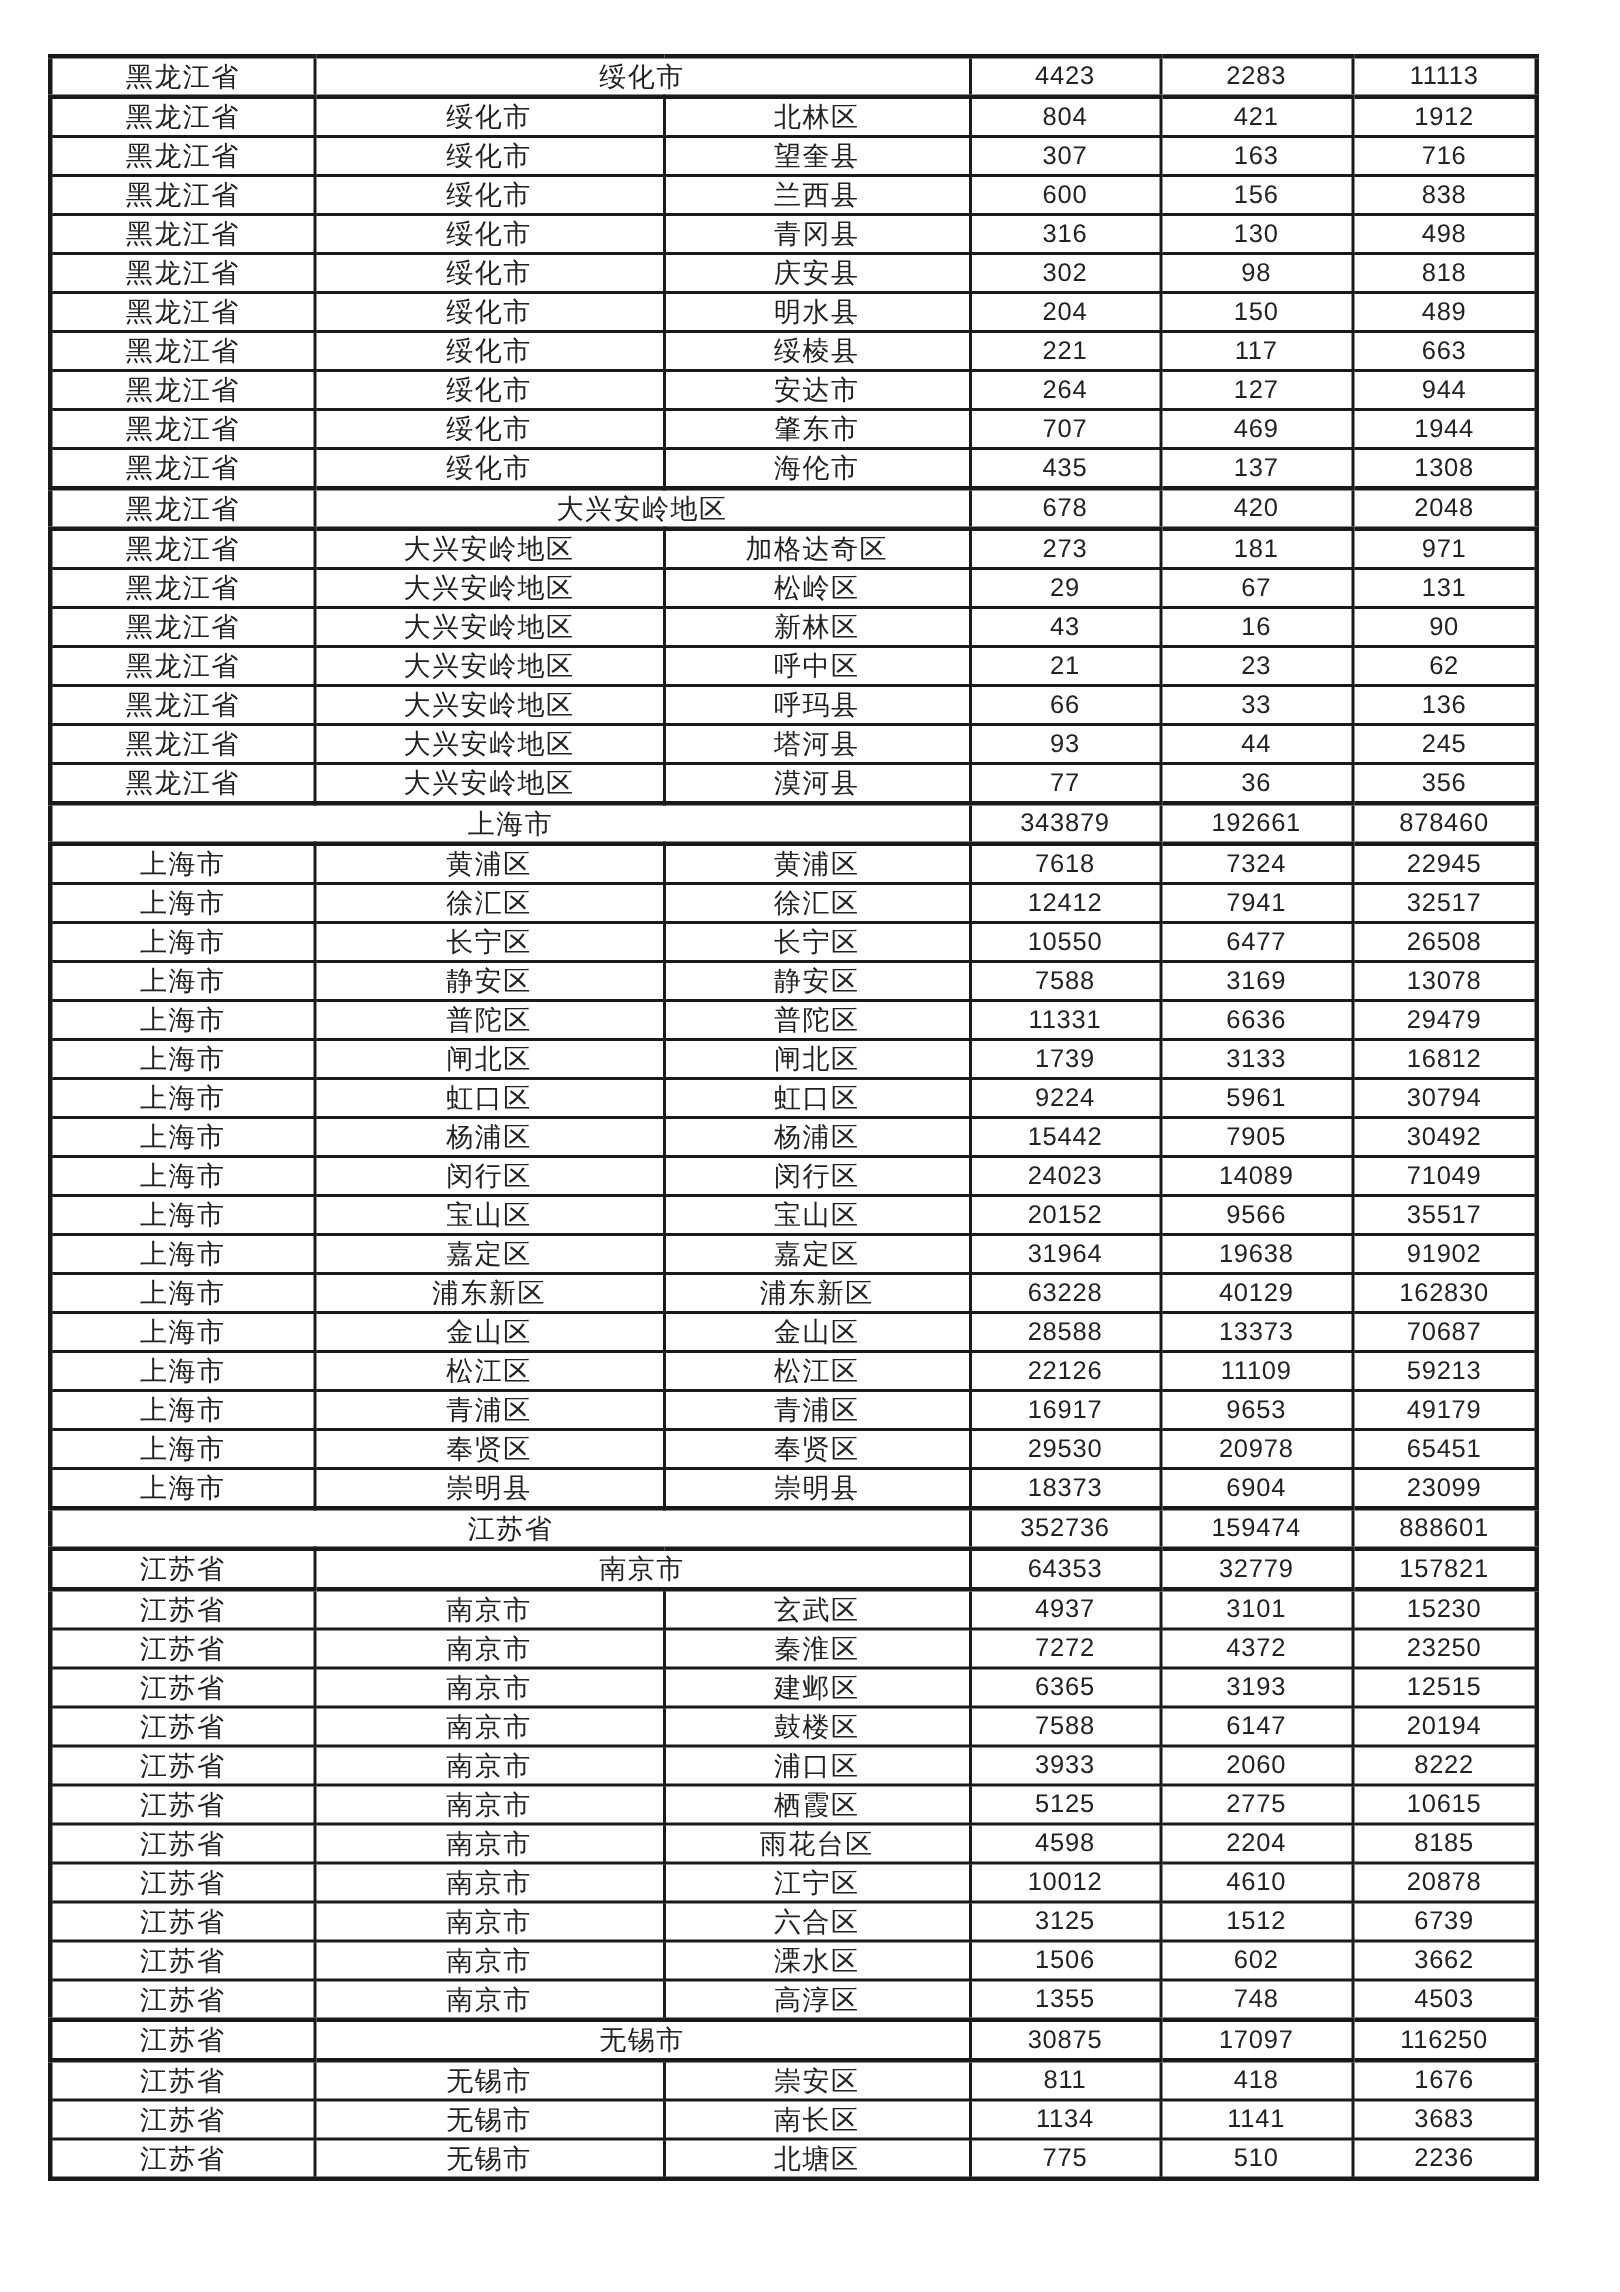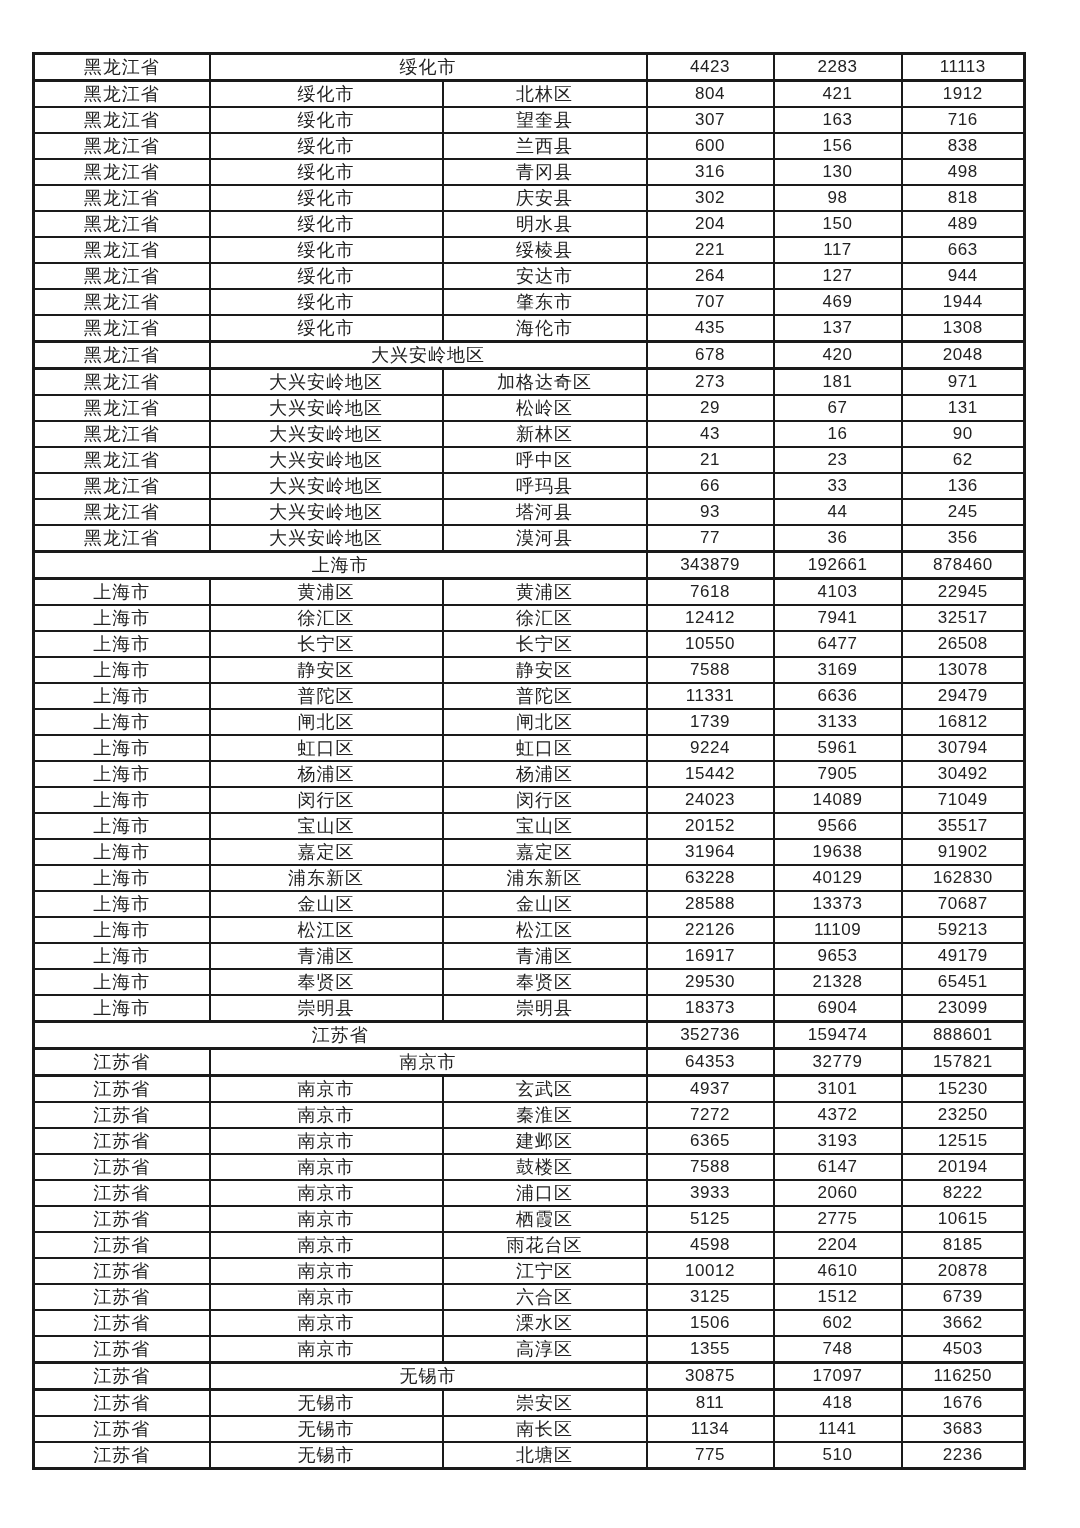--- a/index.html
+++ b/index.html
@@ -17,21 +17,21 @@
   .page {
     position: relative;
     width: 1080px;
     height: 1528px;
     background: var(--bg-color);
     overflow: hidden;
   }
   table.admin-table {
     position: absolute;
     left: 32px;
-    top: 52px;
+    top: 36px;
     width: 991px;
     border-collapse: collapse;
     table-layout: fixed;
     border: 3px solid var(--border-color);
   }
   table.admin-table td {
     border: 2px solid var(--border-color);
     height: 24px;
     padding: 0 2px;
     text-align: center;
@@ -215,21 +215,21 @@
           <td colspan="3" class="cn">上海市</td>
           <td class="num">343879</td>
           <td class="num">192661</td>
           <td class="num">878460</td>
         </tr>
         <tr>
           <td class="cn">上海市</td>
           <td class="cn">黄浦区</td>
           <td class="cn">黄浦区</td>
           <td class="num">7618</td>
-          <td class="num">4103</td>
+          <td class="num">7324</td>
           <td class="num">22945</td>
         </tr>
         <tr>
           <td class="cn">上海市</td>
           <td class="cn">徐汇区</td>
           <td class="cn">徐汇区</td>
           <td class="num">12412</td>
           <td class="num">7941</td>
           <td class="num">32517</td>
         </tr>
@@ -335,21 +335,21 @@
           <td class="cn">青浦区</td>
           <td class="num">16917</td>
           <td class="num">9653</td>
           <td class="num">49179</td>
         </tr>
         <tr>
           <td class="cn">上海市</td>
           <td class="cn">奉贤区</td>
           <td class="cn">奉贤区</td>
           <td class="num">29530</td>
-          <td class="num">21328</td>
+          <td class="num">20978</td>
           <td class="num">65451</td>
         </tr>
         <tr>
           <td class="cn">上海市</td>
           <td class="cn">崇明县</td>
           <td class="cn">崇明县</td>
           <td class="num">18373</td>
           <td class="num">6904</td>
           <td class="num">23099</td>
         </tr>

